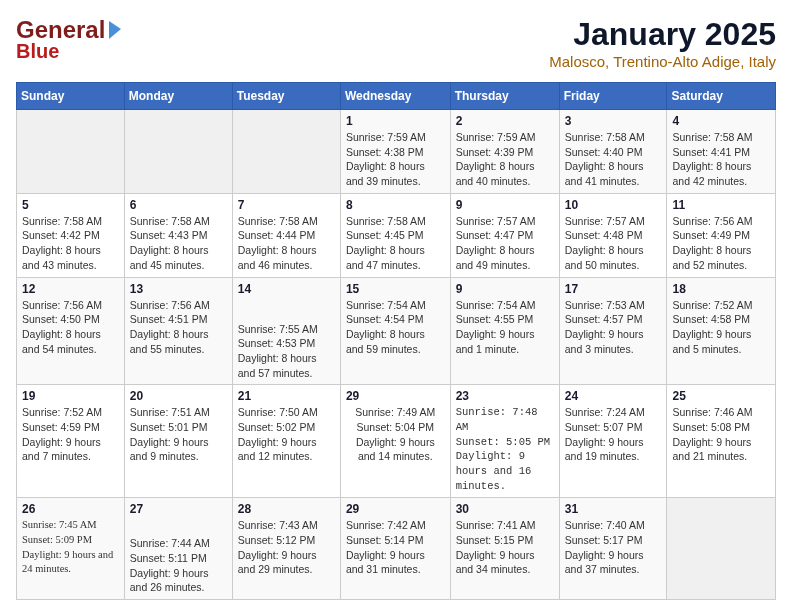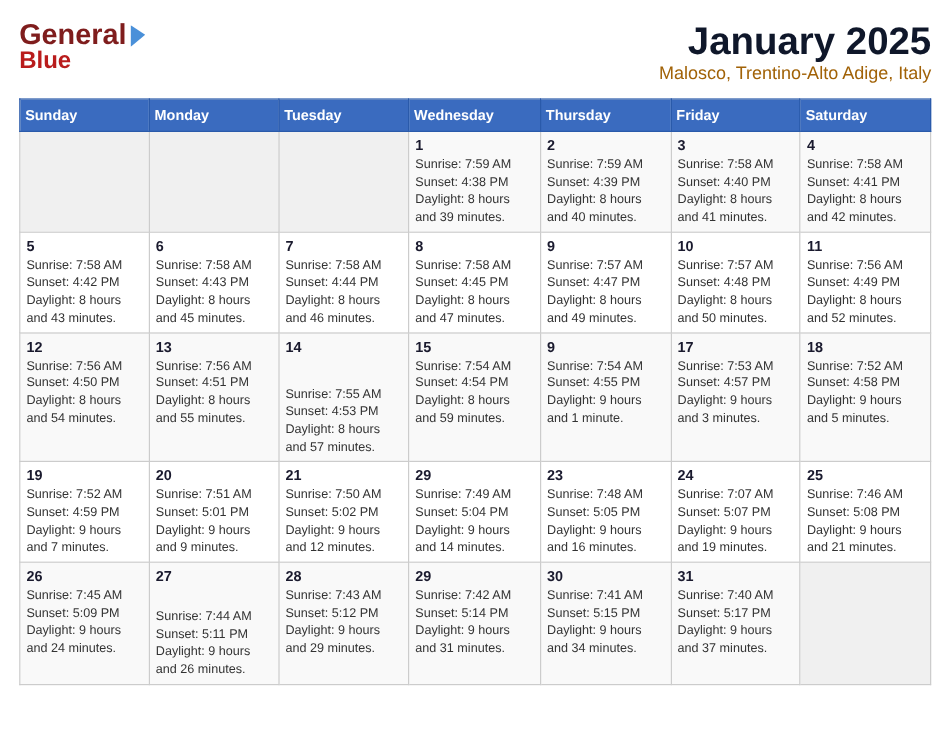--- a/index.html
+++ b/index.html
@@ -237,47 +237,47 @@
 Daylight: 9 hours and 9 minutes.</div>
         </td>
         <td>
           <span class="day-number">21</span>
           <div class="cell-text" style="white-space: pre-line;">Sunrise: 7:50 AM
 Sunset: 5:02 PM
 Daylight: 9 hours and 12 minutes.</div>
         </td>
         <td>
           <span class="day-number">29</span>
-          <div class="cell-text" style="white-space: pre-line;">Sunrise: 7:49 AM
+          <div class="cell-text" style="white-space: pre-line; text-align: center;">Sunrise: 7:49 AM
 Sunset: 5:04 PM
 Daylight: 9 hours and 14 minutes.</div>
         </td>
         <td>
           <span class="day-number">23</span>
-          <div class="cell-text" style="white-space: pre-line;">Sunrise: 7:48 AM
+          <div class="cell-text" style="white-space: pre-line; font-family: Liberation Mono, monospace;">Sunrise: 7:48 AM
 Sunset: 5:05 PM
 Daylight: 9 hours and 16 minutes.</div>
         </td>
         <td>
           <span class="day-number">24</span>
-          <div class="cell-text" style="white-space: pre-line;">Sunrise: 7:07 AM
+          <div class="cell-text" style="white-space: pre-line;">Sunrise: 7:24 AM
 Sunset: 5:07 PM
 Daylight: 9 hours and 19 minutes.</div>
         </td>
         <td>
           <span class="day-number">25</span>
           <div class="cell-text" style="white-space: pre-line;">Sunrise: 7:46 AM
 Sunset: 5:08 PM
 Daylight: 9 hours and 21 minutes.</div>
         </td>
       </tr>
       <tr>
         <td>
           <span class="day-number">26</span>
-          <div class="cell-text" style="white-space: pre-line;">Sunrise: 7:45 AM
+          <div class="cell-text" style="white-space: pre-line; font-family: Liberation Serif, serif;">Sunrise: 7:45 AM
 Sunset: 5:09 PM
 Daylight: 9 hours and 24 minutes.</div>
         </td>
         <td>
           <span class="day-number">27</span>
           <div class="cell-text" style="white-space: pre-line; margin-top: 20px;">Sunrise: 7:44 AM
 Sunset: 5:11 PM
 Daylight: 9 hours and 26 minutes.</div>
         </td>
         <td>

